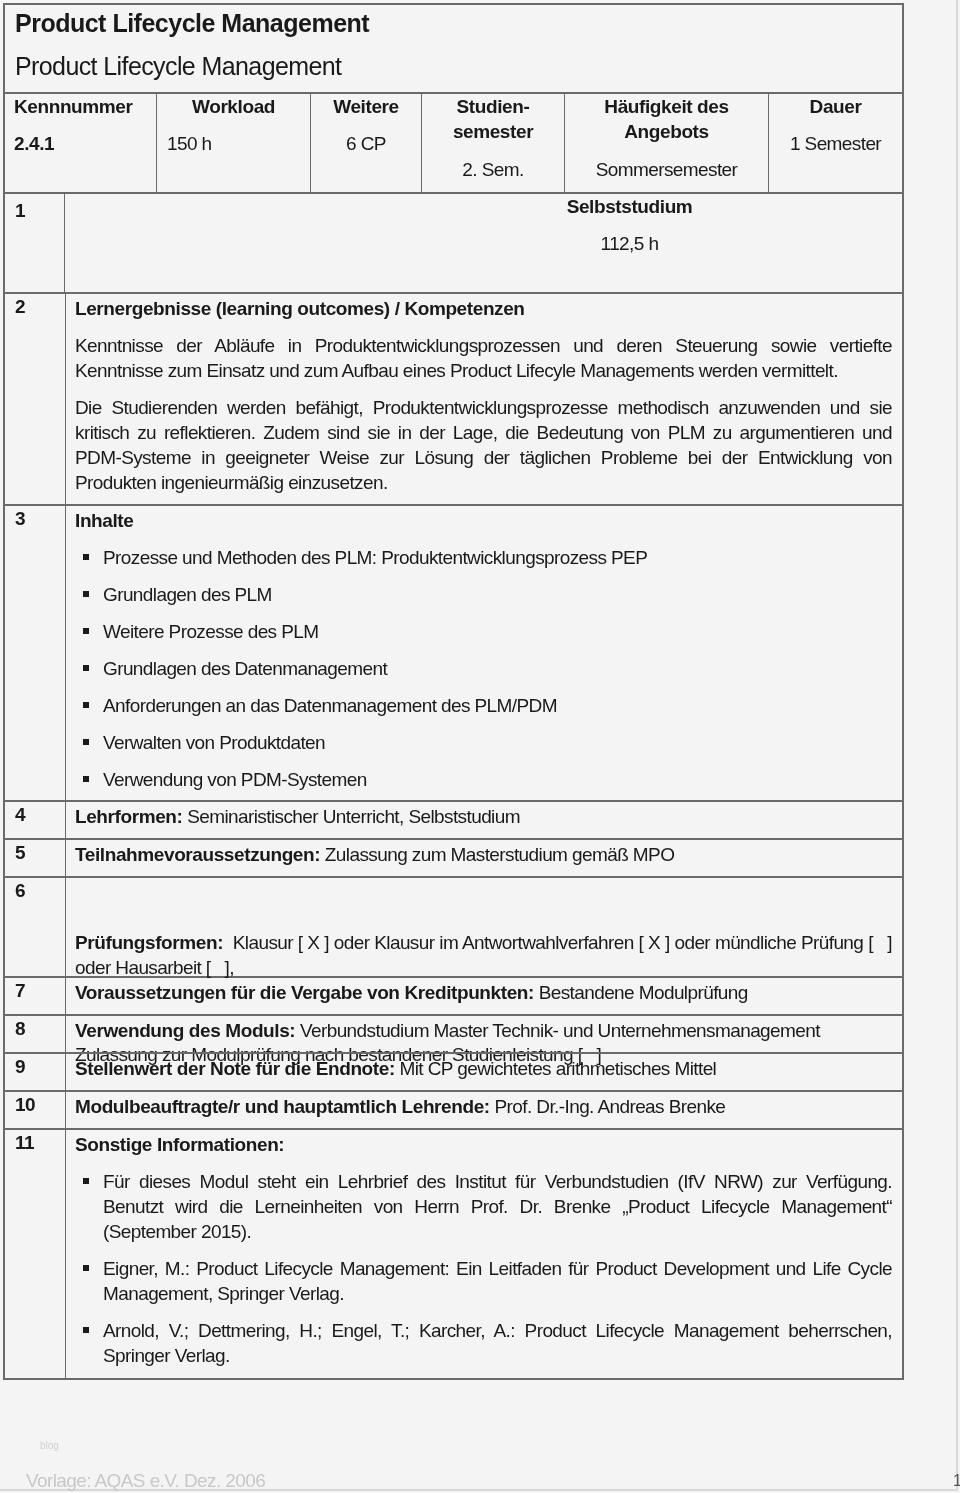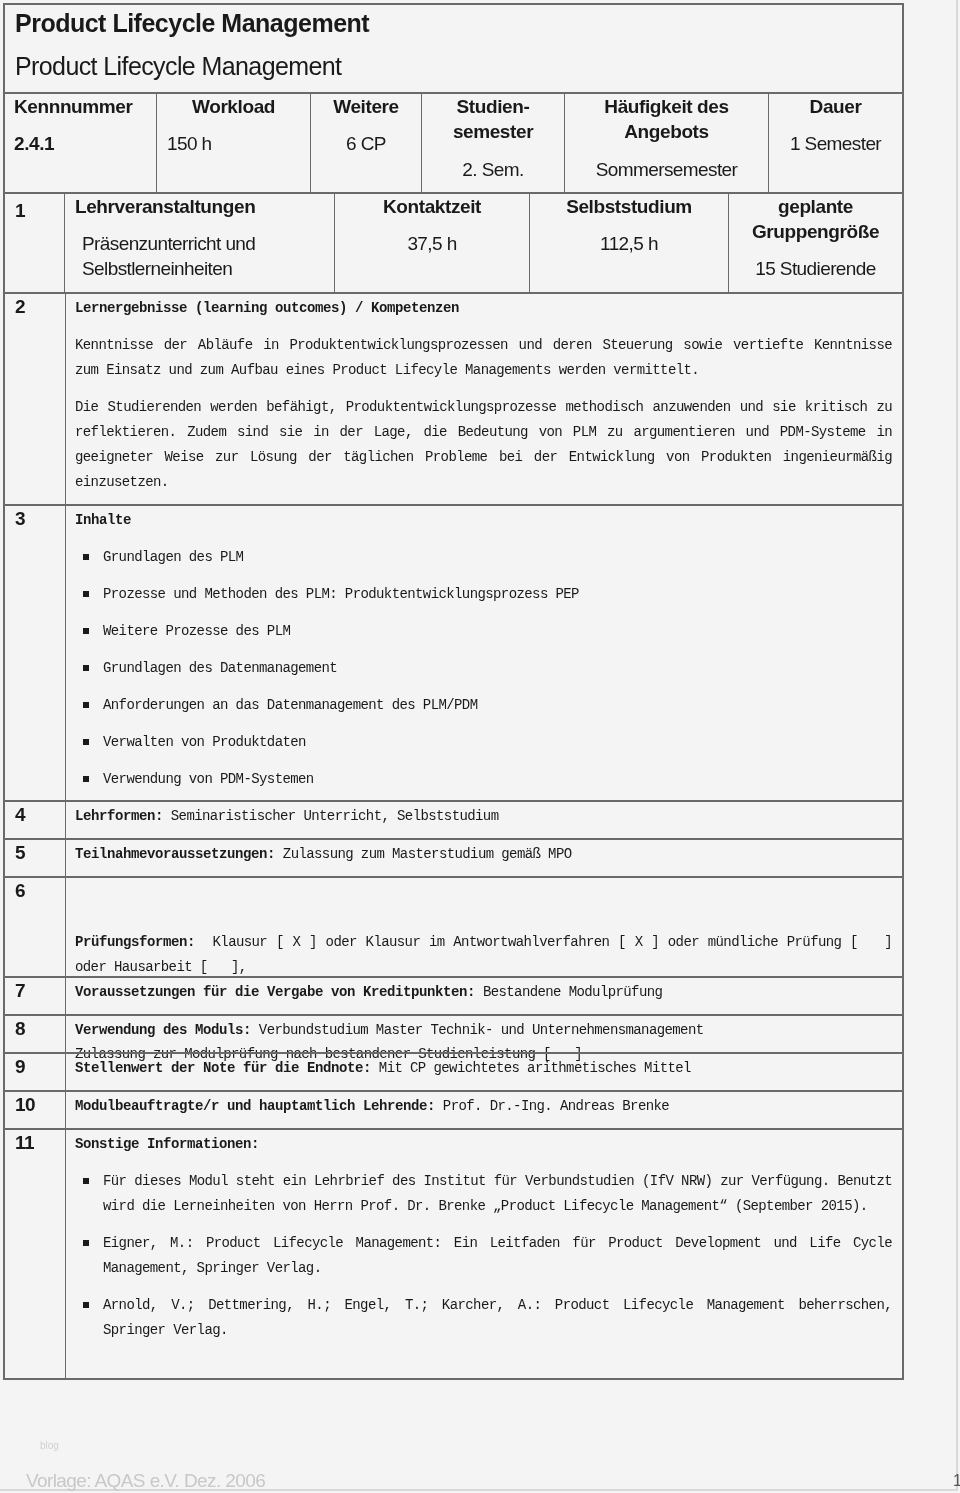--- a/index.html
+++ b/index.html
@@ -17,21 +17,21 @@
   .cell { position:absolute; top:0; bottom:0; box-sizing:border-box; border-right:1.5px solid #6a6a6a; }
   .cell:last-child { border-right:none; }
   .t { position:absolute; white-space:nowrap; font-size:19px; letter-spacing:-0.6px; }
   .b { font-weight:bold; letter-spacing:-0.4px; }
   .c { text-align:center; }
   .title1 { left:10px; top:4px; font-size:25px; font-weight:bold; letter-spacing:-0.5px; }
   .title2 { left:10px; top:47px; font-size:25px; letter-spacing:-0.6px; }
 
   .numcol { position:absolute; left:0; top:0; bottom:0; width:60px; border-right:1.5px solid #6a6a6a; }
   .num { position:absolute; left:10px; top:6px; font-size:19px; font-weight:bold; letter-spacing:-0.5px; }
-  .content { position:absolute; left:70px; right:10px; top:6px; font-size:14px; letter-spacing:-0.6px; line-height:25px;font-family:Liberation Mono, monospace; }
+  .content { position:absolute; left:70px; right:10px; top:6px; font-size:19px; letter-spacing:-0.6px; line-height:25px; }
   .content .lbl { font-weight:bold; letter-spacing:-0.4px; }
   .para { text-align:justify; margin:0 0 12px 0; }
   ul.bullets { list-style:none; margin:0; padding:0; }
   ul.bullets li { position:relative; padding-left:28px; margin-bottom:12px; line-height:25px; }
   ul.bullets li .bullet { position:absolute; left:8px; top:9px; width:6px; height:6px; background:#1a1a1a; }
   .just { text-align:justify; }
   .footer { position:absolute; left:26px; top:1470px; font-size:19px; color:#c8c8c8; letter-spacing:-0.6px; }
   .blog { position:absolute; left:40px; top:1440px; font-size:10px; color:#d0d0d0; }
   .pageno { position:absolute; left:953px; top:1472px; font-size:16px; color:#555; }
 </style>
@@ -73,60 +73,46 @@
     <div class="cell" style="left:764px;right:0;">
       <div class="t b c" style="left:0;right:0;top:2px;">Dauer</div>
       <div class="t c" style="left:0;right:0;top:39px;">1 Semester</div>
     </div>
   </div>
 
   <div class="row" style="height:100px;">
     <div class="cell" style="left:0;width:60px;">
       <div class="num">1</div>
     </div>
-    <div class="cell" style="left:60px;width:270px;">
-      <div class="t b" style="left:10px;top:2px;">Lehrveranstaltungen</div>
-      <div class="t" style="left:17px;top:39px;">Präsenzunterricht und</div>
-      <div class="t" style="left:17px;top:64px;">Selbstlerneinheiten</div>
-    </div>
-    <div class="cell" style="left:330px;width:195px;">
-      <div class="t b c" style="left:0;right:0;top:2px;">Kontaktzeit</div>
-      <div class="t c" style="left:0;right:0;top:39px;">37,5 h</div>
-    </div>
     <div class="cell" style="left:525px;width:199px;">
       <div class="t b c" style="left:0;right:0;top:2px;">Selbststudium</div>
       <div class="t c" style="left:0;right:0;top:39px;">112,5 h</div>
     </div>
-    <div class="cell" style="left:724px;right:0;">
-      <div class="t b c" style="left:0;right:0;top:2px;">geplante</div>
-      <div class="t b c" style="left:0;right:0;top:27px;">Gruppengröße</div>
-      <div class="t c" style="left:0;right:0;top:64px;">15 Studierende</div>
-    </div>
   </div>
 
   <div class="row" style="height:212px;">
     <div class="numcol">
       <div class="num" style="top:2px;">2</div>
     </div>
     <div class="content" style="top:2px;">
       <div class="lbl" style="margin-bottom:12px;">Lernergebnisse (learning outcomes) / Kompetenzen</div>
       <p class="para">Kenntnisse der Abläufe in Produktentwicklungsprozessen und deren Steuerung sowie vertiefte Kenntnisse zum Einsatz und zum Aufbau eines Product Lifecyle Managements werden vermittelt.</p>
       <p class="para" style="margin-bottom:0;">Die Studierenden werden befähigt, Produktentwicklungsprozesse methodisch anzuwenden und sie kritisch zu reflektieren. Zudem sind sie in der Lage, die Bedeutung von PLM zu argumentieren und PDM-Systeme in geeigneter Weise zur Lösung der täglichen Probleme bei der Entwicklung von Produkten ingenieurmäßig einzusetzen.</p>
     </div>
   </div>
 
   <div class="row" style="height:296px;">
     <div class="numcol">
       <div class="num" style="top:2px;">3</div>
     </div>
     <div class="content" style="top:2px;">
       <div class="lbl" style="margin-bottom:12px;">Inhalte</div>
       <ul class="bullets">
+        <li><span class="bullet"></span><span>Prozesse und Methoden des PLM: Produktentwicklungsprozess PEP</span></li>
         <li><span class="bullet"></span><span>Grundlagen des PLM</span></li>
-        <li><span class="bullet"></span><span>Prozesse und Methoden des PLM: Produktentwicklungsprozess PEP</span></li>
         <li><span class="bullet"></span><span>Weitere Prozesse des PLM</span></li>
         <li><span class="bullet"></span><span>Grundlagen des Datenmanagement</span></li>
         <li><span class="bullet"></span><span>Anforderungen an das Datenmanagement des PLM/PDM</span></li>
         <li><span class="bullet"></span><span>Verwalten von Produktdaten</span></li>
         <li><span class="bullet"></span><span>Verwendung von PDM-Systemen</span></li>
       </ul>
     </div>
   </div>
 
   <div class="row" style="height:38px;">

